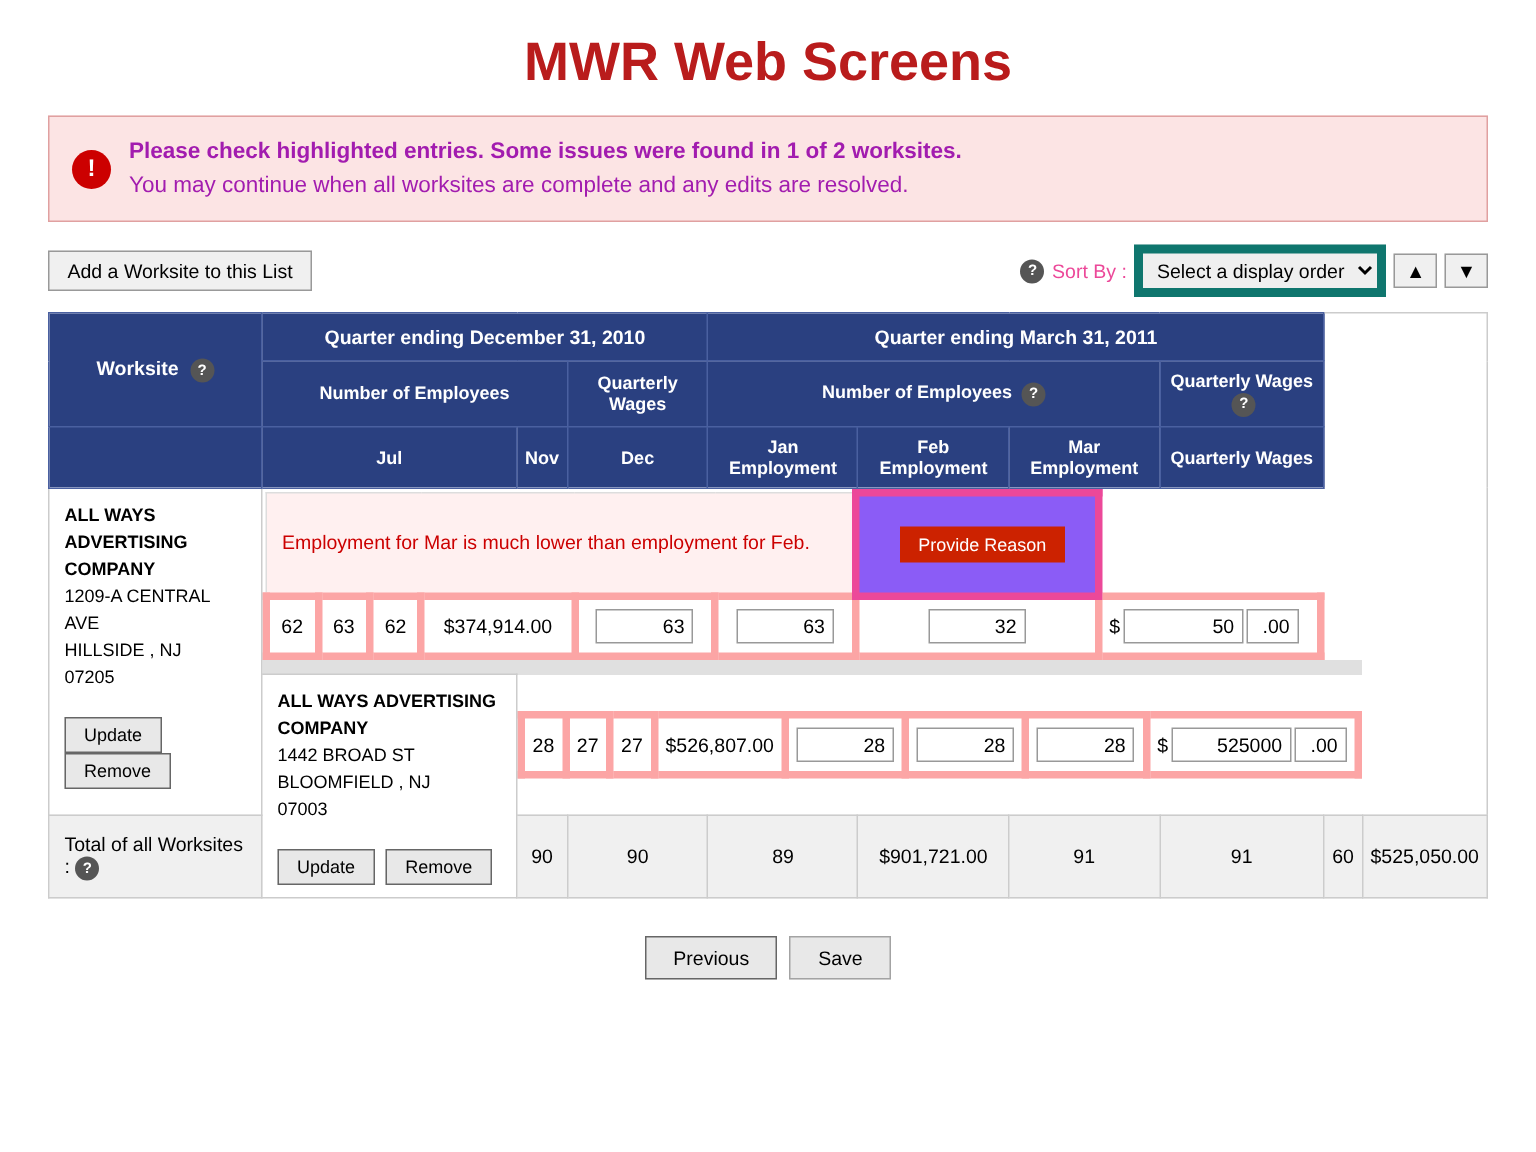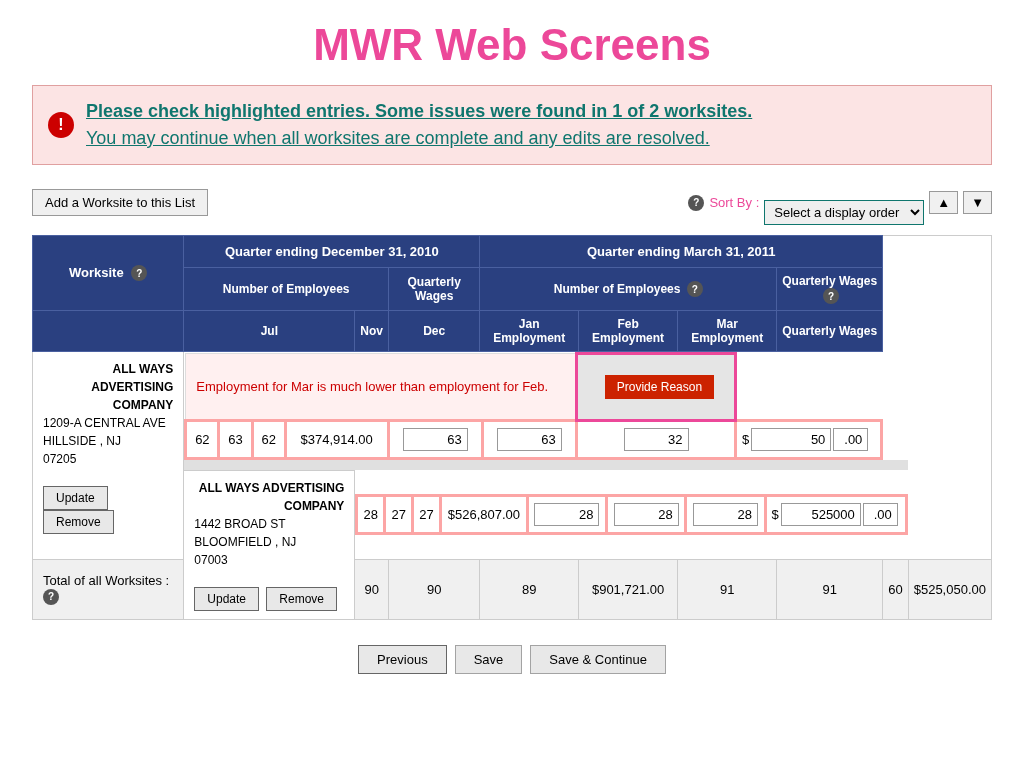--- a/index.html
+++ b/index.html
@@ -1,22 +1,22 @@
 <!DOCTYPE html>
 <html><head>
   <meta charset="utf-8">
   <style>
     * { box-sizing: border-box; margin: 0; padding: 0; }
     body { font-family: Arial, sans-serif; background: #fff; font-size: 13px; }
 
     .page-title {
       text-align: center;
-      font-size: 44px;
+      font-size: 36px;
       font-weight: bold;
-      color: #ec4899;
+      color: #b91c1c;
       padding: 20px 0 15px 0;
     }
 
     .outer-container {
       max-width: 990px;
       margin: 0 auto;
       padding: 0 15px 30px 15px;
     }
 
     .alert-bar {
@@ -37,24 +37,23 @@
       display: flex;
       align-items: center;
       justify-content: center;
       color: white;
       font-weight: bold;
       font-size: 16px;
       flex-shrink: 0;
     }
 
     .alert-text {
-      color: #0f766e;
-      font-size: 18px;
+      color: #a21caf;
+      font-size: 15px;
       line-height: 1.5;
-      text-decoration: underline;
     }
 
     .toolbar {
       display: flex;
       align-items: center;
       justify-content: space-between;
       margin-bottom: 10px;
     }
 
     .add-worksite-btn {
@@ -72,23 +71,22 @@
     }
 
     .sort-label {
       font-size: 13px;
       color: #ec4899;
     }
 
     .sort-select {
       padding: 3px 5px;
       font-size: 13px;
-      border: 1px solid #0f766e;
+      border: 6px solid #0f766e;
       min-width: 160px;
-      margin-top: 20px;
     }
 
     .sort-btn {
       background: #f0f0f0;
       border: 1px solid #999;
       padding: 3px 7px;
       cursor: pointer;
       font-size: 13px;
     }
 
@@ -144,27 +142,26 @@
       padding: 8px 10px;
       vertical-align: top;
       font-size: 12px;
       line-height: 1.5;
       min-width: 140px;
     }
 
     .worksite-name {
       font-weight: bold;
       font-size: 12px;
-      text-align: right;
     }
 
     .data-cell {
       text-align: center;
       padding: 6px 5px;
-      border: 3px solid #fca5a5;
+      border: 5px solid #fca5a5;
       background: #fff;
     }
 
     .input-field {
       width: 65px;
       border: 1px solid #999;
       padding: 3px 5px;
       text-align: right;
       font-size: 13px;
     }
@@ -325,21 +322,21 @@
           <button class="action-btn">Update</button>
           <button class="action-btn">Remove</button>
         </td>
         <td colspan="7" style="padding:0; border:none;">
           <table style="width:100%; border-collapse:collapse;">
             <tbody>
                 <tr>
               <td style="background:#fff0f0; color:#cc0000; padding:6px 10px; border:1px solid #ddd; font-size:13px;" colspan="6">
                 Employment for Mar is much lower than employment for Feb.
               </td>
-              <td style="background:#e5e5e5; padding:20px; border:3px solid #ec4899; text-align:right;">
+              <td style="background:#8b5cf6; padding:20px; border:5px solid #ec4899; text-align:right;">
                 <button class="provide-reason-btn">Provide Reason</button>
               </td>
             </tr>
             <tr>
               <td class="data-cell">62</td>
               <td class="data-cell">63</td>
               <td class="data-cell">62</td>
               <td class="data-cell">$374,914.00</td>
               <td class="data-cell"><input class="input-field" type="text" value="63" style=""></td>
               <td class="data-cell"><input class="input-field" type="text" value="63" style=""></td>
@@ -408,16 +405,15 @@
         <td>91</td>
         <td>60</td>
         <td>$525,050.00</td>
       </tr>
     </tbody>
   </table>
 
   <div class="footer-btns">
     <button class="footer-btn">Previous</button>
     <button class="footer-btn-save">Save</button>
-    <button class="footer-btn-save">Save &amp; Continue</button>
   </div>
 
 </div>
 
 </body></html>

